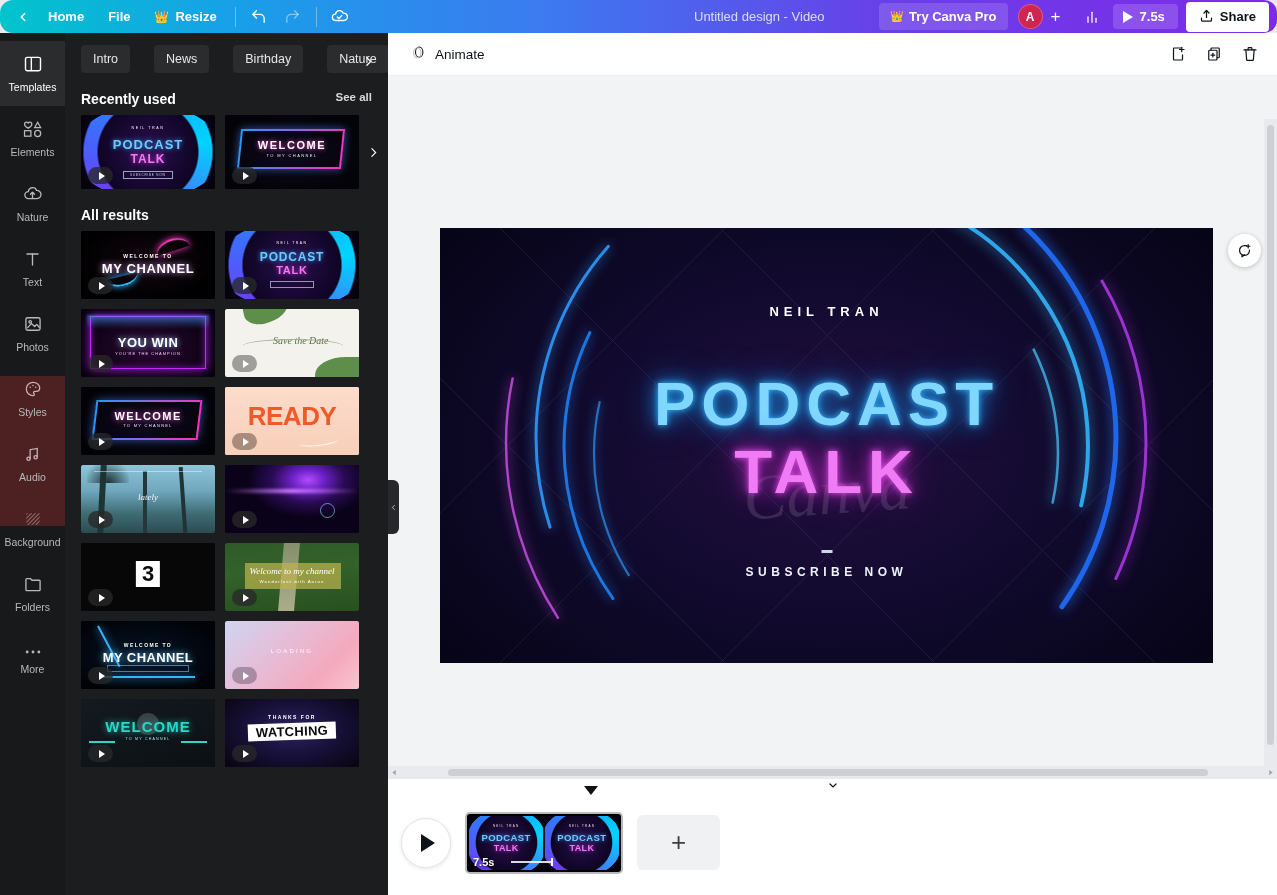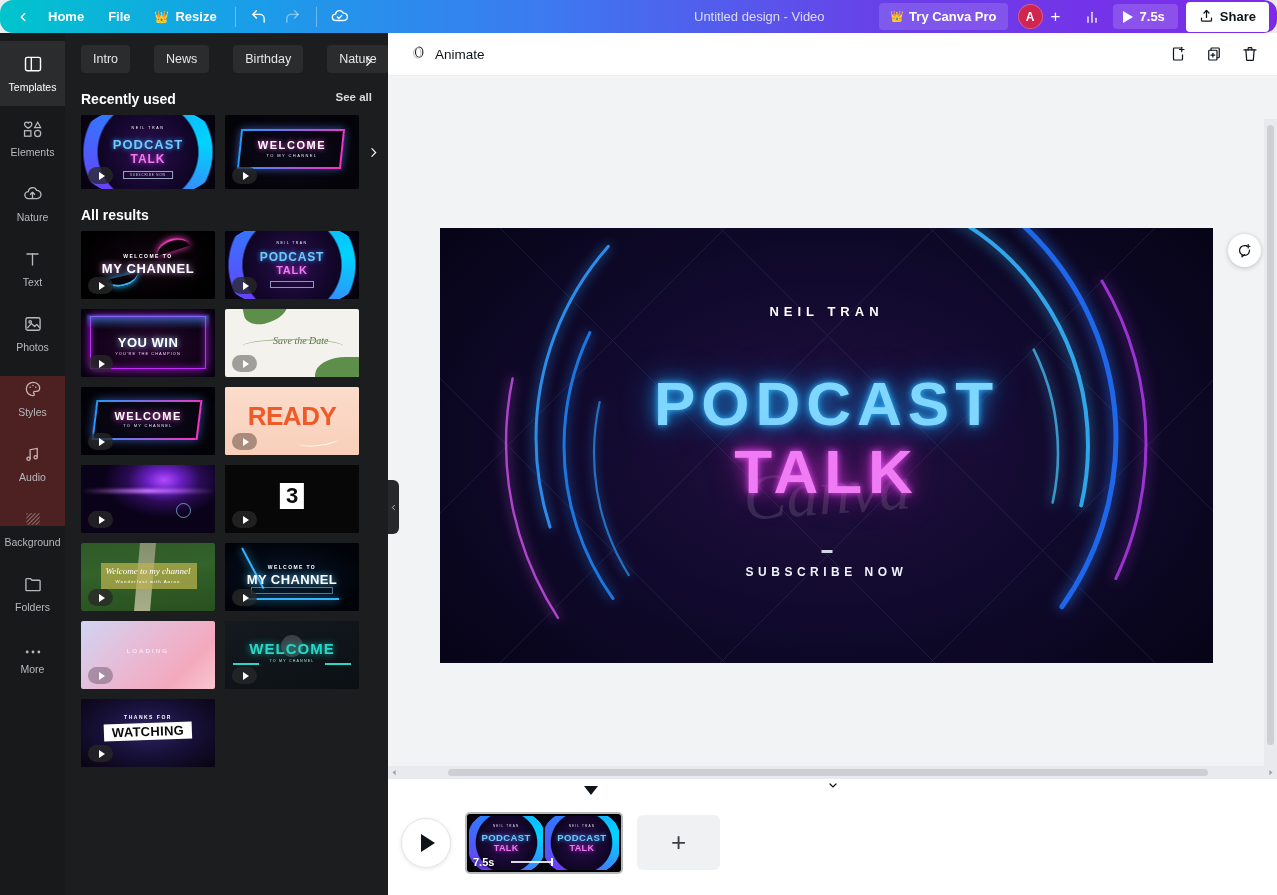--- a/index.html
+++ b/index.html
@@ -543,20 +543,32 @@
 
       <div class="thumb" style="background:#fbd6c4;">
         <div style="position:absolute;inset:0;background:linear-gradient(180deg,#fcdccb,#f8cfb9);"></div>
         <div class="tt" style="top:14px;font-size:26px;font-weight:bold;color:#ef5a28;letter-spacing:-.5px;">READY</div>
         <div style="position:absolute;left:74px;bottom:9px;width:40px;height:10px;border-bottom:1.2px solid #fff;border-radius:50%;transform:rotate(-7deg);"></div>
         <div class="playbadge" style="background:rgba(90,70,60,.5);">
             <i></i>
           </div>
       </div>
 
+      <div class="thumb">
+        <div style="position:absolute;inset:0;background:linear-gradient(180deg,#8fc4d9 0%,#6fa7bd 38%,#3e6b73 72%,#2c4b52 100%);"></div>
+        <div style="position:absolute;left:18px;top:0;width:6px;height:68px;background:#1e3538;transform:rotate(3deg);"></div>
+        <div style="position:absolute;left:62px;top:6px;width:4px;height:62px;background:#22383b;"></div>
+        <div style="position:absolute;left:100px;top:2px;width:4px;height:66px;background:#1f3437;transform:rotate(-4deg);"></div>
+        <div style="position:absolute;left:6px;top:-8px;width:42px;height:26px;background:radial-gradient(circle at 50% 100%,#1c3235 0%,transparent 70%);"></div>
+        <div style="position:absolute;left:13px;top:6px;right:13px;height:1px;background:rgba(255,255,255,.45);"></div>
+        <div style="position:absolute;left:50%;transform:translateX(-50%);top:27px;font-family:'Liberation Serif',serif;font-style:italic;color:#fff;font-size:9px;opacity:.9;">lately</div>
+        <div class="playbadge">
+            <i></i>
+          </div>
+      </div>
 
       <div class="thumb">
         <div style="position:absolute;inset:0;background:radial-gradient(ellipse 45% 55% at 62% 22%,#b44bff 0%,#6a20c4 28%,#2a0b55 60%,#0a0219 100%);"></div>
         <div style="position:absolute;left:0;top:24px;width:134px;height:4px;background:linear-gradient(90deg,transparent,#d07cff,transparent);filter:blur(1.4px);"></div>
         <div style="position:absolute;left:95px;top:38px;width:15px;height:15px;border:1px solid rgba(150,210,255,.65);border-radius:50%;"></div>
         <div class="playbadge">
             <i></i>
           </div>
       </div>
 

